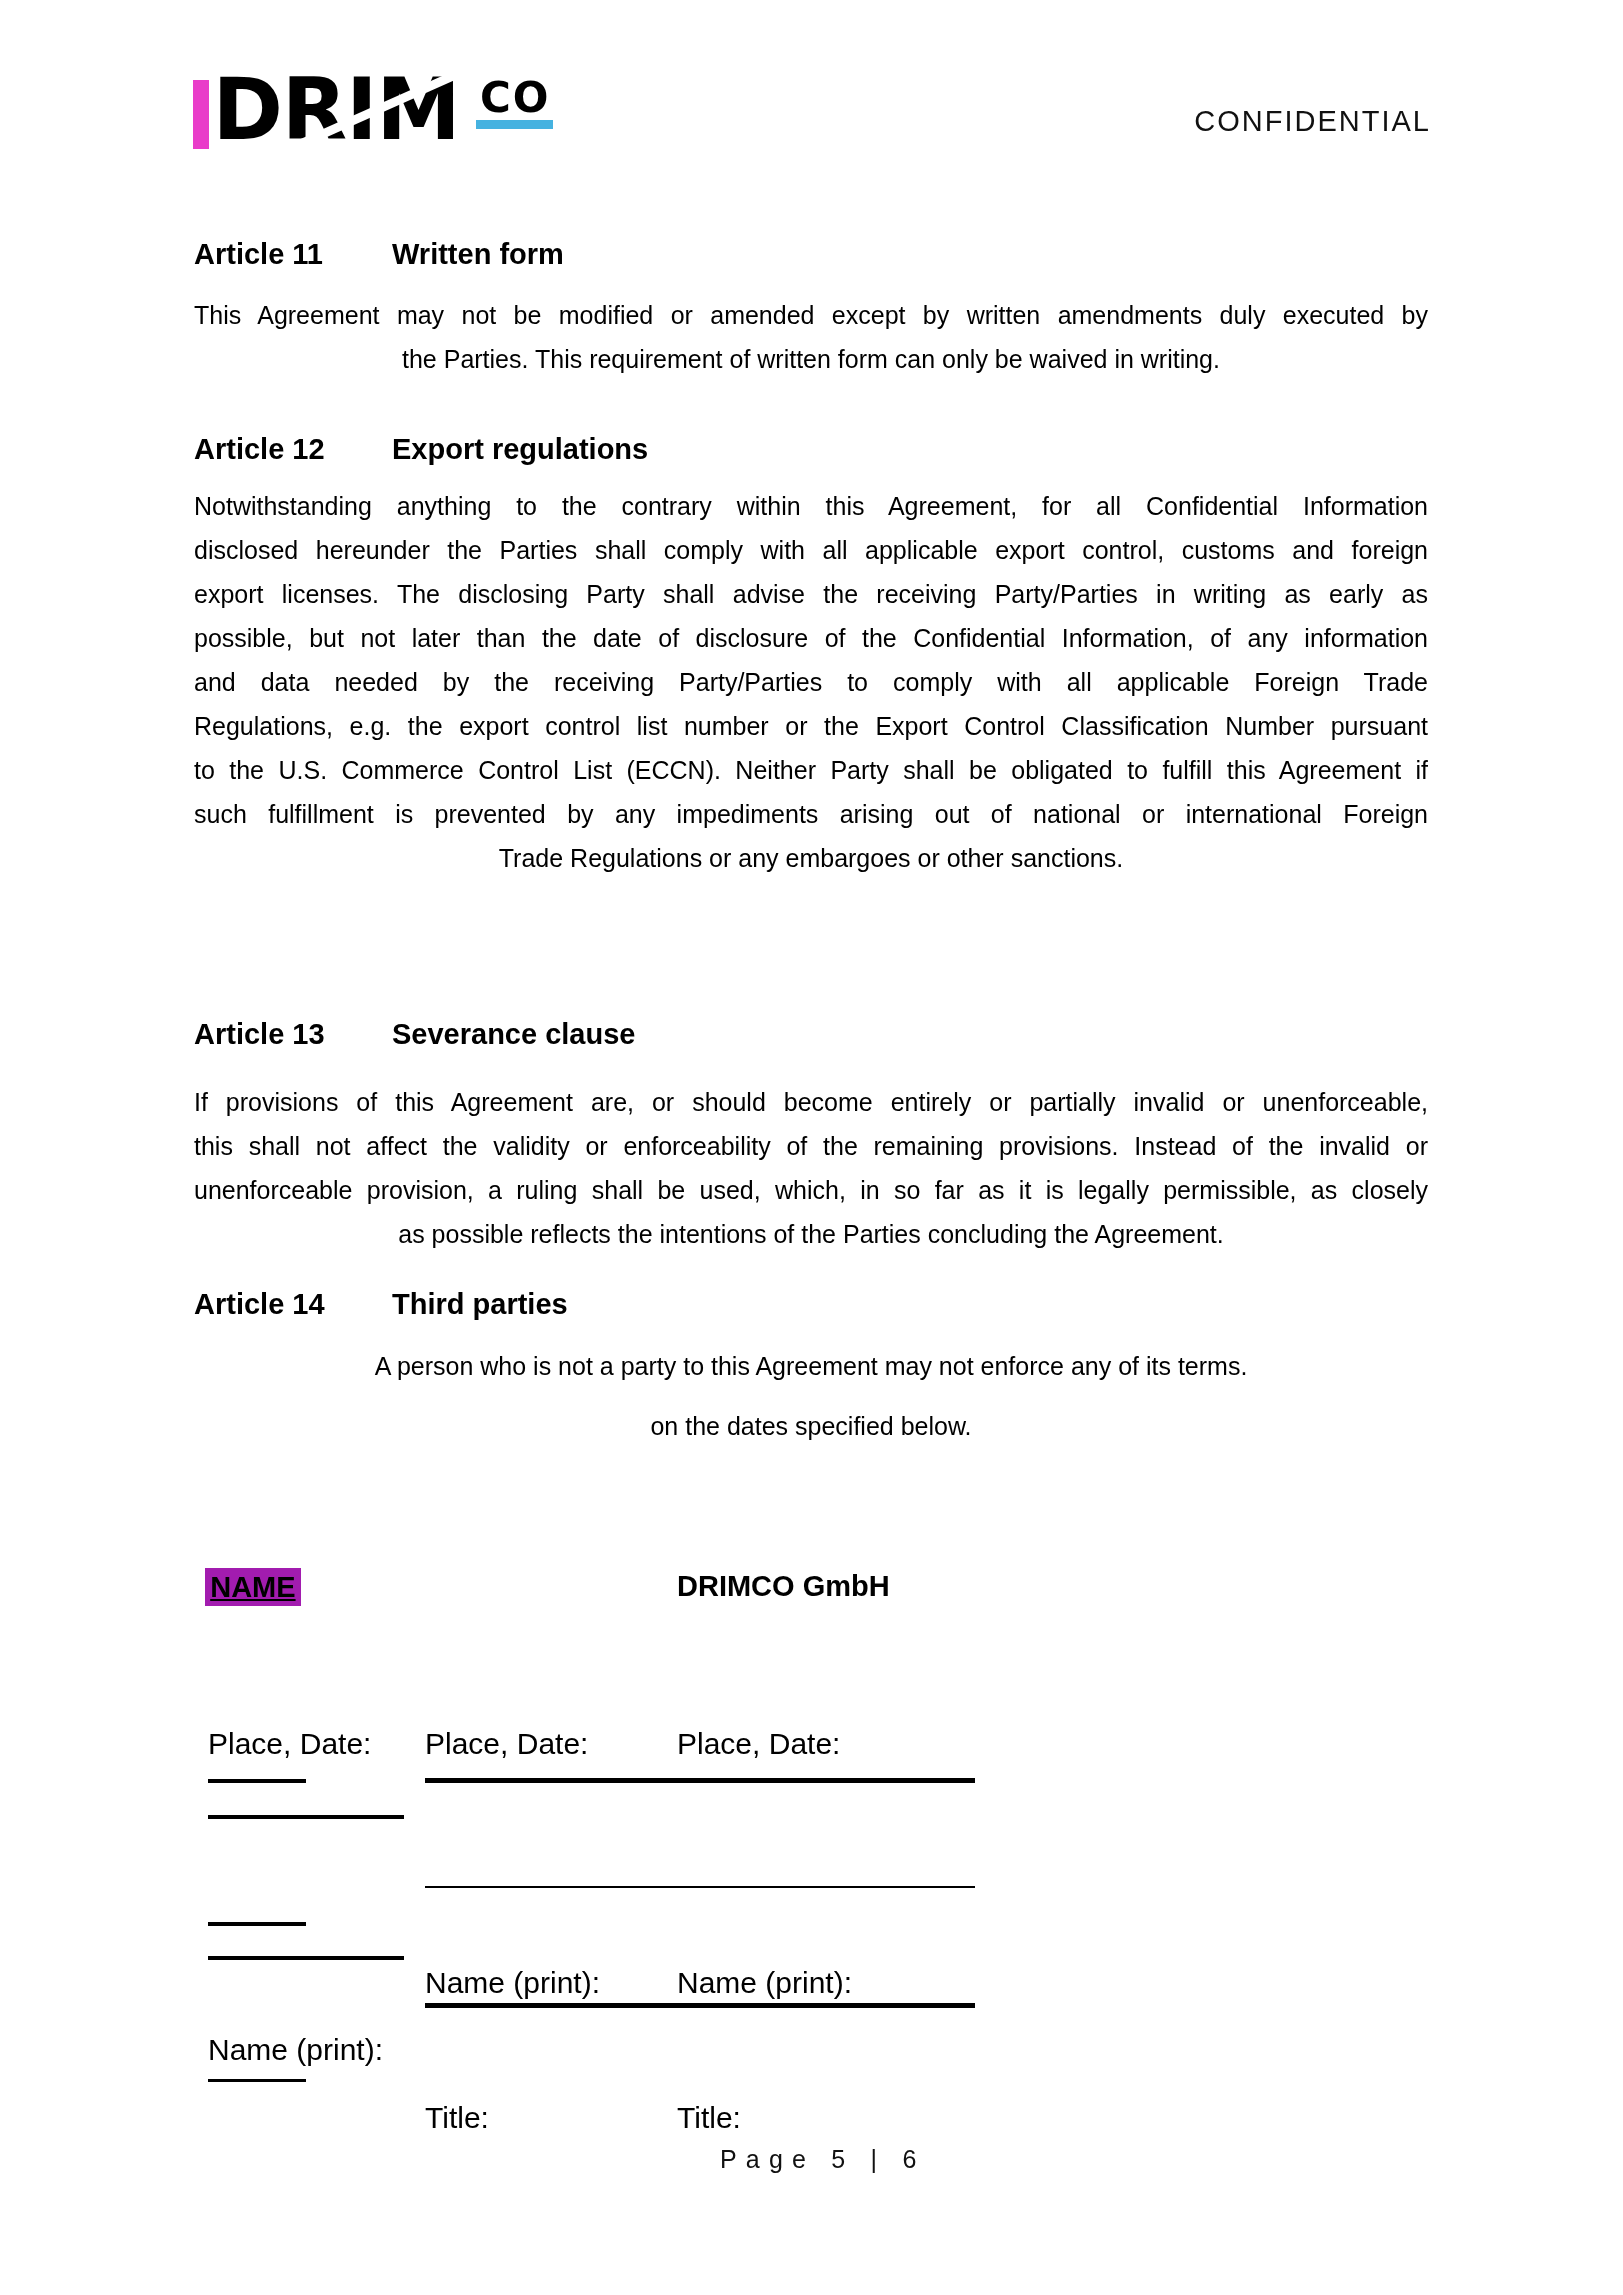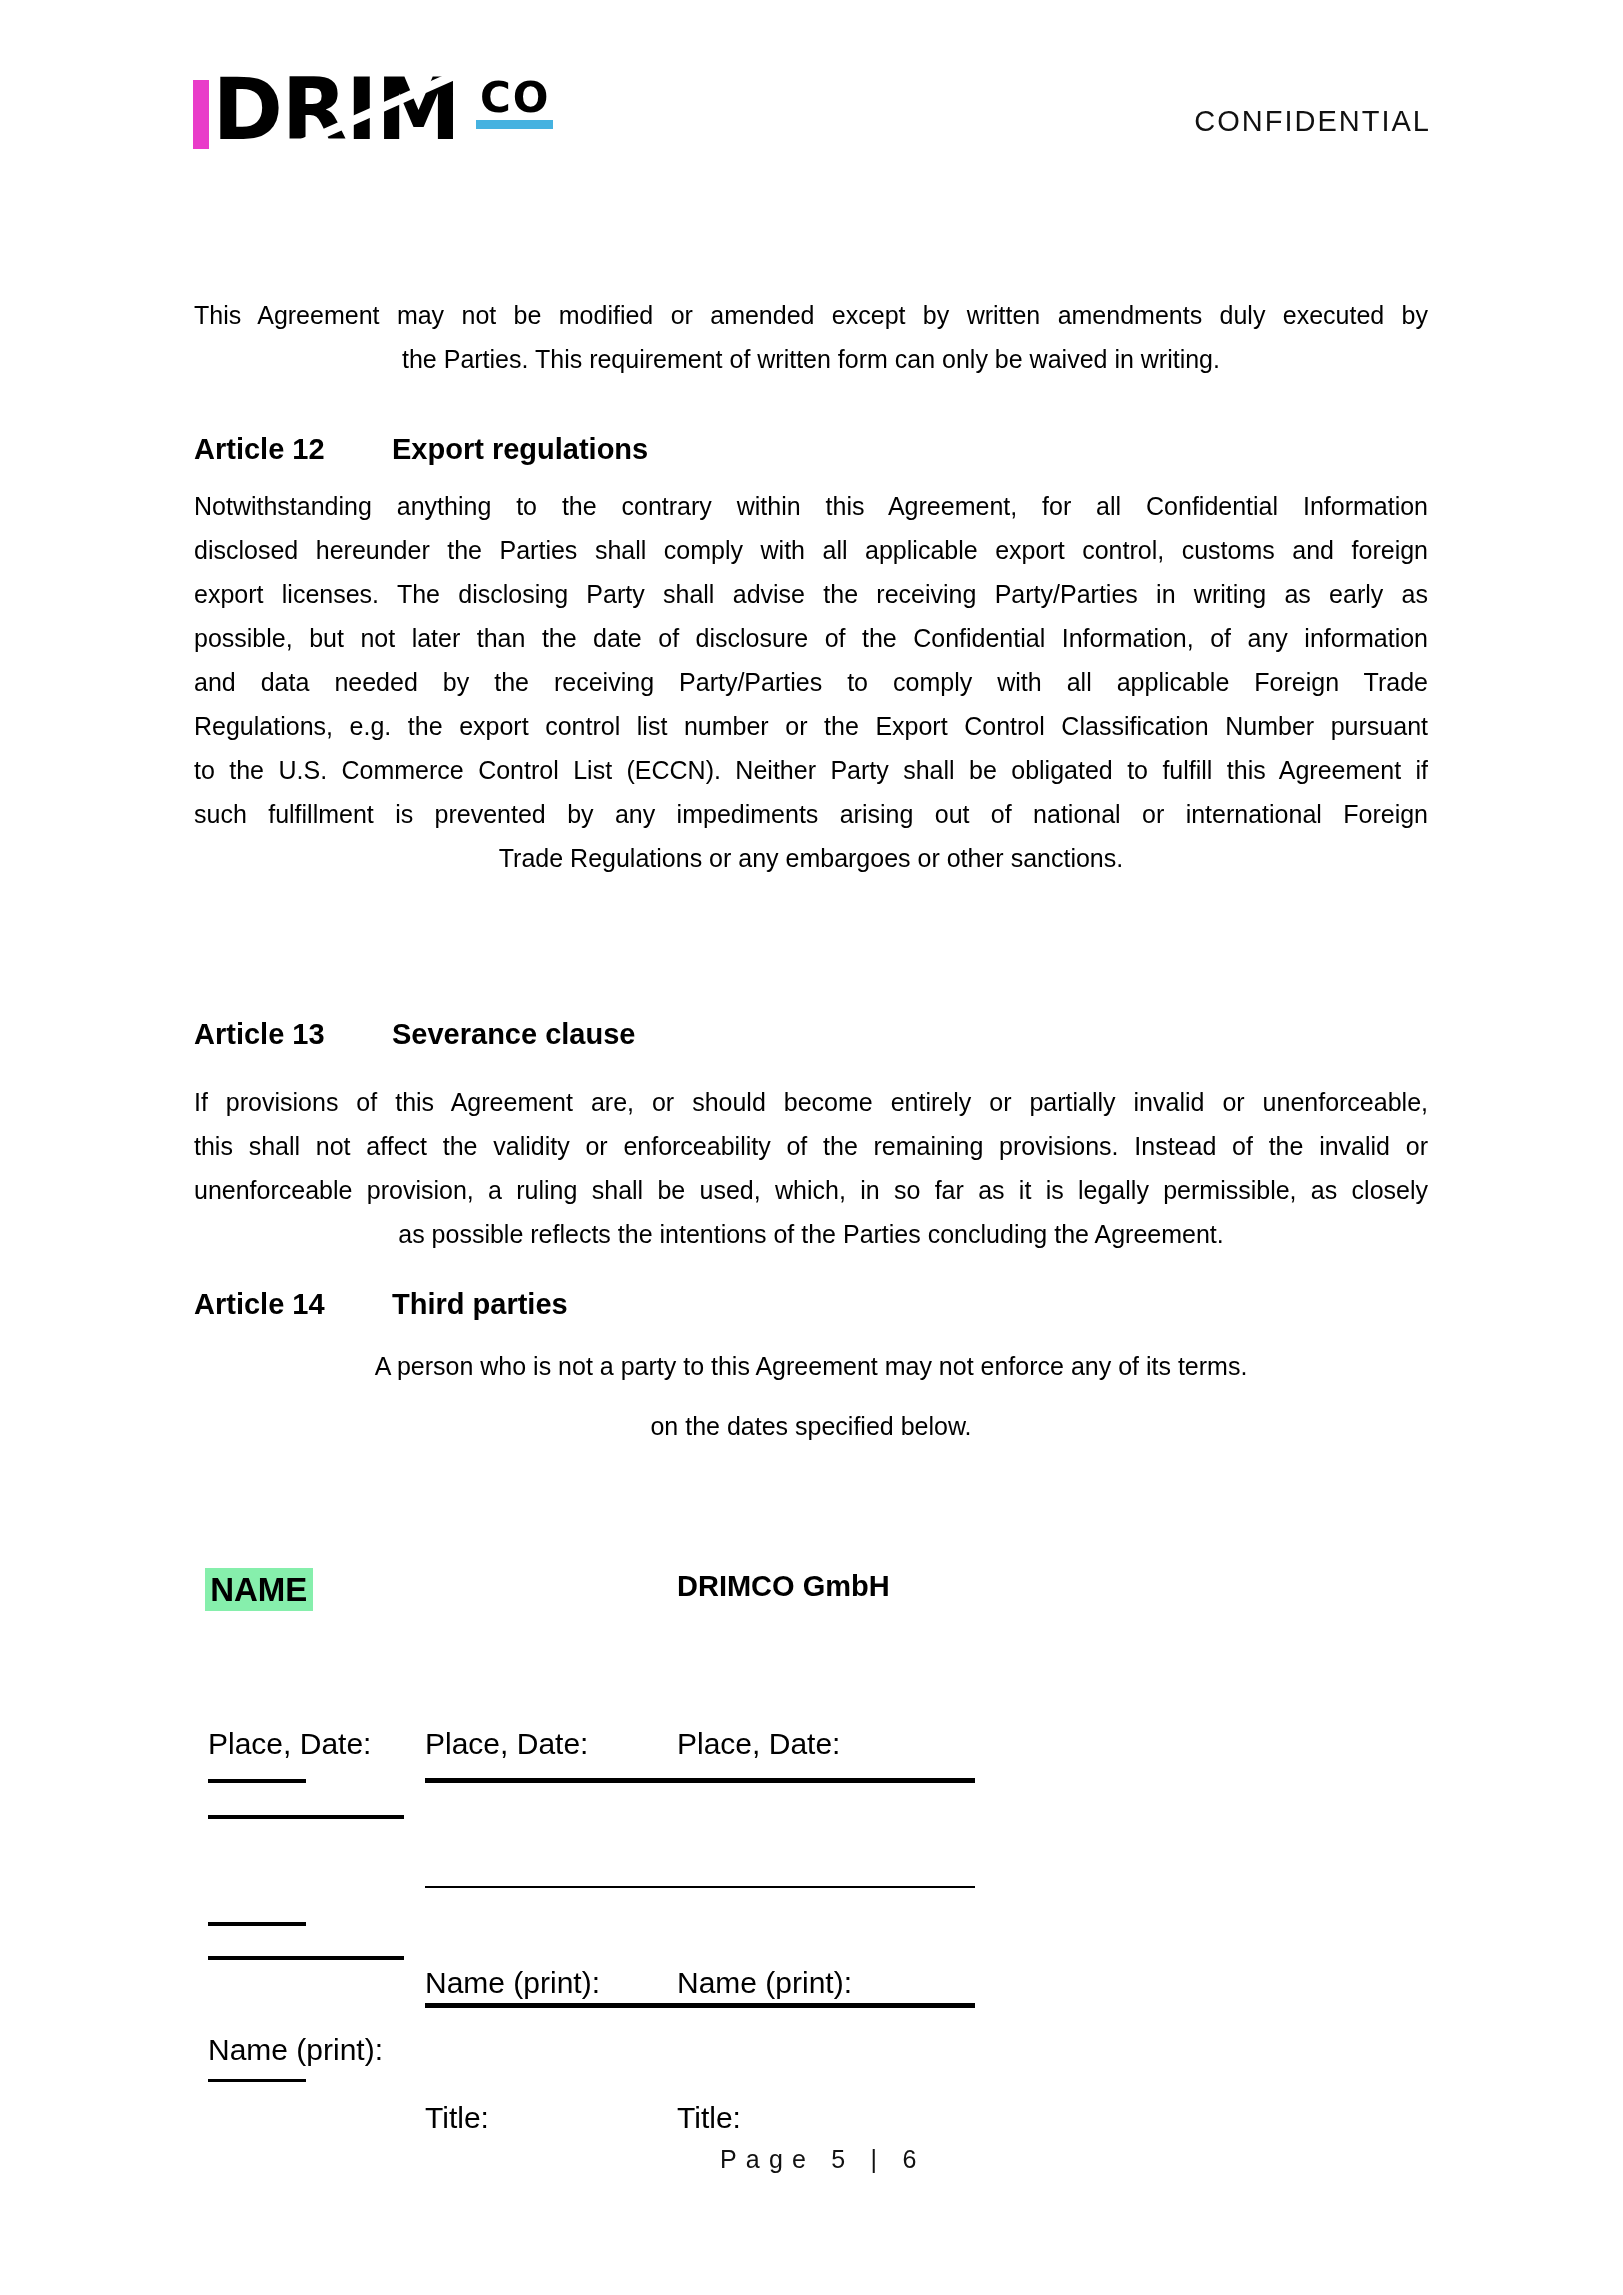--- a/index.html
+++ b/index.html
@@ -40,22 +40,22 @@
   .para { position:absolute; left:194px; width:1234px; font-size:25px; }
   .para div { height:44px; line-height:44px; white-space:nowrap; }
   .para .j { text-align:justify; text-align-last:justify; }
   .para .l { text-align:center; }
   .p11 { top:293px; } .p12 { top:484px; } .p13 { top:1080px; }
   .p14a { top:1344px; } .p14b { top:1404px; }
 
   
   .sig-label { position:absolute; font-size:30px;margin-top:32px; }
   .party-left {
-    position:absolute; left:205px; top:1568px; font-size:33px; font-weight:bold;
-    background:#86efac; padding:2.6px 5.2px;
+    position:absolute; left:205px; top:1568px; font-size:29px; font-weight:bold;
+    background:#a21caf; padding:2.6px 5.2px;text-decoration:underline;
   }
   .party-right { position:absolute; left:677px; top:1570px; font-size:29px; font-weight:bold; }
   .pd1 { left:208px; top:1695px; } .pd2 { left:425px; top:1695px; } .pd3 { left:677px; top:1695px; }
   .np1 { left:208px; top:2001px; } .np2 { left:425px; top:1934px; } .np3 { left:677px; top:1934px; }
   .tt2 { left:425px; top:2069px; } .tt3 { left:677px; top:2069px; }
 
   .sig-line { position:absolute; background:#000; }
   .sl1a { left:208px; top:1779px; width:98px; height:3.9px; }
   .sl1b { left:425px; top:1778px; width:550px; height:4.6px; }
   .sl2a { left:208px; top:1815px; width:196px; height:3.9px; }
@@ -77,20 +77,23 @@
 
   <div class="logo">
     <div class="logo-bar"></div>
     <div class="logo-drim">DRIM</div>
     <div class="logo-slash"></div>
     <div class="logo-co">CO</div>
     <div class="logo-blue"></div>
   </div>
   <div class="confidential">CONFIDENTIAL</div>
 
+  <div class="art-head h11">
+    <span class="num">Article 11</span><span>Written form</span>
+  </div>
   <div class="para p11">
     <div class="j">This Agreement may not be modified or amended except by written amendments duly executed by</div>
     <div class="l">the Parties. This requirement of written form can only be waived in writing.</div>
   </div>
 
   <div class="art-head h12">
     <span class="num">Article 12</span><span>Export regulations</span>
   </div>
   <div class="para p12">
     <div class="j">Notwithstanding anything to the contrary within this Agreement, for all Confidential Information</div>

